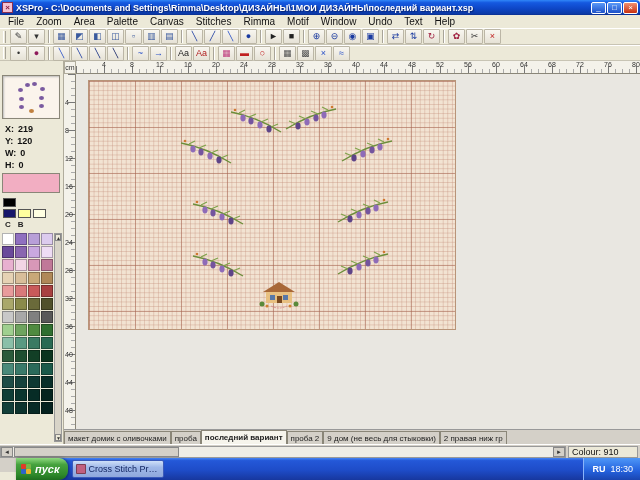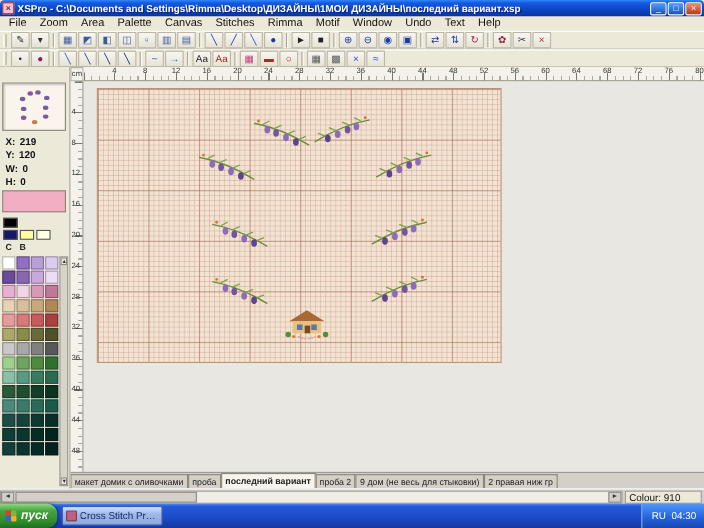--- a/index.html
+++ b/index.html
@@ -99,39 +99,39 @@
   .h-scrollbar{position:absolute;left:0;top:1px;width:566px;height:12px;background:#EFEDE6;border:1px solid #999;}
   .sb-btn{position:absolute;top:0;width:12px;height:10px;background:#D4D0C8;border:1px solid #888;
     font-size:6px;line-height:9px;text-align:center;padding:0;color:#333;}
   .sb-btn.left{left:0;}
   .sb-btn.right{right:0;}
   .sb-thumb{position:absolute;left:13px;top:0;width:165px;height:10px;background:#D4D0C8;border:1px solid #888;}
   .status-colour{position:absolute;right:2px;top:1px;width:70px;height:12px;background:#ECE9D8;
     border:1px solid #999;font-size:9px;line-height:11px;padding-left:3px;color:#111;}
 
   
-  .taskbar{position:absolute;left:0;right:0;top:458px;height:22px;
+  .taskbar{position:absolute;left:16px;right:0;top:458px;height:22px;
     background:linear-gradient(180deg,#4584F4 0%,#2458D8 12%,#1E4CC8 55%,#17379E 100%);
     display:flex;align-items:center;justify-content:space-between;}
   .start{flex:none;height:22px;padding:0 8px 0 5px;border:none;border-radius:0 9px 9px 0;
     background:linear-gradient(180deg,#8FD97F 0%,#46A23E 30%,#2F8A2B 75%,#1E6E1E 100%);
     color:#fff;font-weight:bold;font-style:italic;font-size:11px;display:flex;align-items:center;gap:4px;
     box-shadow:1px 0 3px rgba(0,0,0,.45);cursor:default;}
   .winlogo{width:10px;height:10px;display:grid;grid-template-columns:5px 5px;grid-template-rows:5px 5px;}
   .winlogo span{border-radius:1px;}
   .tasks{flex:1;display:flex;gap:3px;padding:0 4px;align-items:center;min-width:0;}
   .task{flex:0 1 92px;min-width:0;height:18px;border:1px solid #1A3A9A;border-radius:2px;color:#fff;
     background:linear-gradient(180deg,#5C92F4,#3A6CE0 40%,#2E5CC8);font-size:9px;display:flex;
     align-items:center;gap:3px;padding:0 3px;white-space:nowrap;overflow:hidden;cursor:default;}
   .task.active{background:linear-gradient(180deg,#CFE0F8,#9FB8E8 40%,#8FA8DC);color:#10235E;border-color:#3A5ABA;}
   .task-icon{flex:none;width:10px;height:10px;border-radius:1px;border:1px solid rgba(0,0,0,.35);}
   .task-label{overflow:hidden;text-overflow:ellipsis;}
   .tray{flex:none;height:22px;display:flex;align-items:center;gap:5px;padding:0 7px 0 8px;color:#fff;font-size:9px;
     background:linear-gradient(180deg,#4E97F8,#2360DC 60%,#1A45B0);border-left:1px solid #8AB4FA;}
-  .tray-lang{font-weight:normal;}
+  .tray-lang{font-weight:bold;}
 </style>
 </head>
 <body>
 
 <div class="screen">
 
   <svg width="0" height="0" style="position:absolute">
     <defs>
       <g id="m-olive">
         <path d="M2,5 C18,8 34,14 52,25" stroke="#6B8E3A" stroke-width="1.3" fill="none"></path>
@@ -435,17 +435,17 @@
       <span>пуск</span>
     </button>
     <div class="tasks">
         <button class="task active">
           <span class="task-icon" style="background: rgb(192, 96, 128);"></span>
           <span class="task-label">Cross Stitch Pro...</span>
         </button>
       </div>
     <div class="tray">
       <span class="tray-lang">RU</span>
-      <span class="clock">04:30</span>
+      <span class="clock">18:30</span>
     </div>
   </div>
 
 </div>
 
 </body></html>

